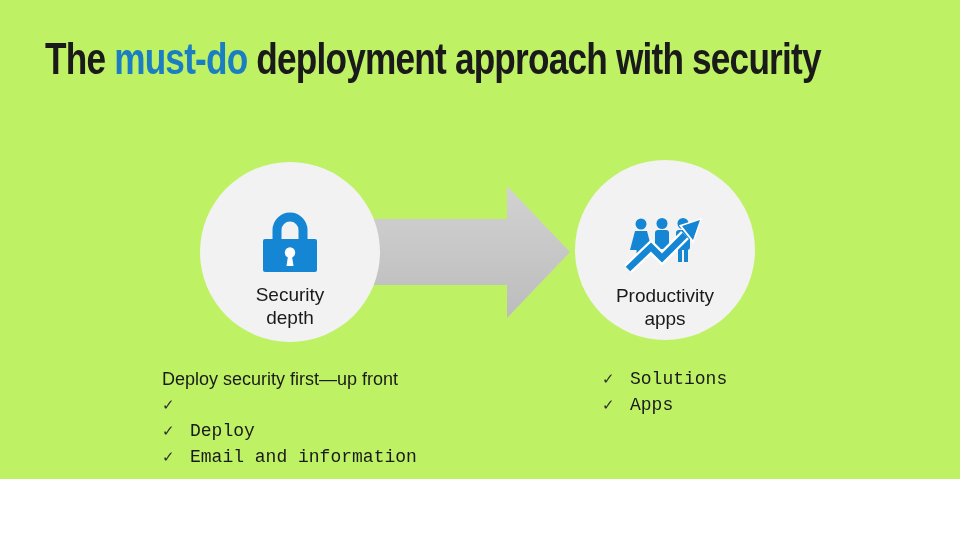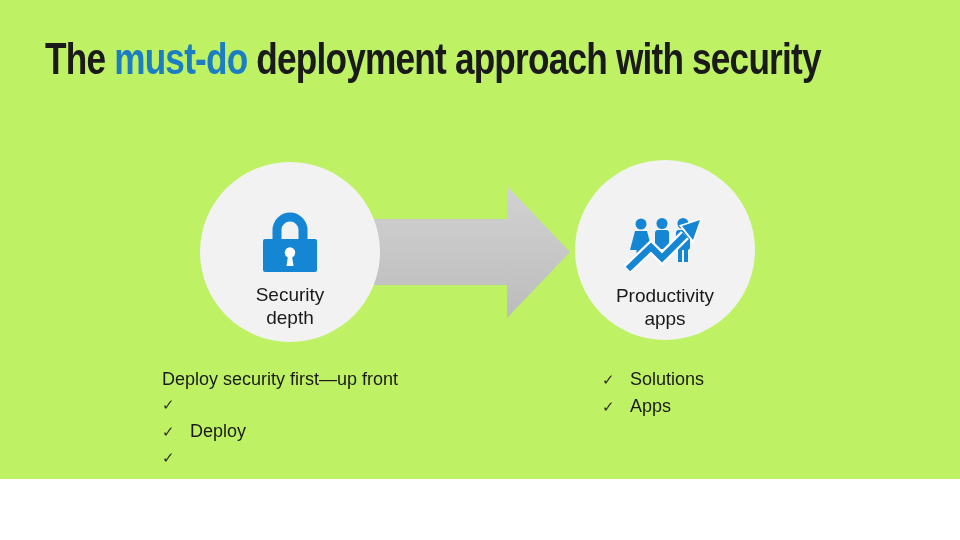--- a/index.html
+++ b/index.html
@@ -35,21 +35,21 @@
   
   .list{position:absolute;top:366px;font-size:18px;line-height:26px;color:#1a1a1a;}
   .list.left{left:122px;margin-left:40px;}
   .list.right{left:602px;}
   .list-heading{font-size:18px;line-height:26px;}
   .check-row{display:flex;align-items:baseline;}
   .check{
     width:28px;flex:0 0 28px;font-size:15px;color:#2e2e2e;
     line-height:26px;
   }
-  .check-label{line-height:26px;}
+  .check-label{line-height:26px;font-family:Liberation Mono, monospace;}
 </style>
 </head>
 <body>
 
 <div class="slide">
 
   <h1 class="title"><span>The </span><span class="accent">must-do</span><span> deployment approach with security</span></h1>
 
   <svg class="flow-arrow" width="205" height="145" viewBox="0 0 205 145">
     <defs>
@@ -113,20 +113,21 @@
     <div class="list-heading">Deploy security first—up front</div>
     <div class="check-row">
       <span class="check">✓</span>
     </div>
     <div class="check-row">
       <span class="check">✓</span>
       <span class="check-label">Deploy</span>
     </div>
     <div class="check-row">
       <span class="check">✓</span>
+      <span class="check-label">Email and information</span>
     </div>
   </div>
 
   <div class="list right">
     <div class="check-row">
       <span class="check">✓</span>
       <span class="check-label">Solutions</span>
     </div>
     <div class="check-row">
       <span class="check">✓</span>

